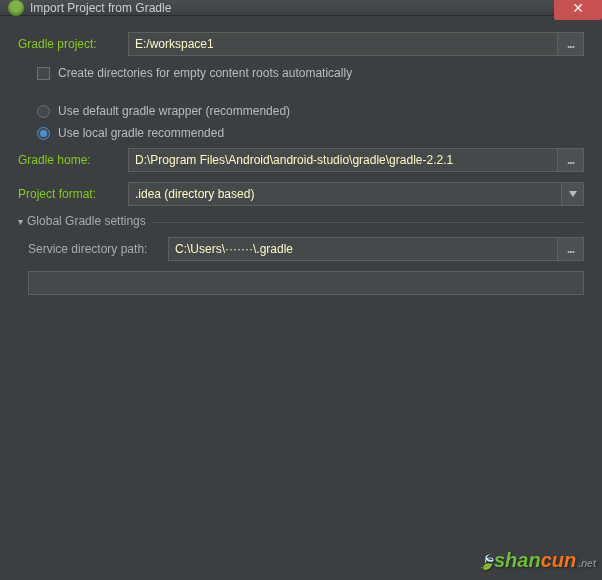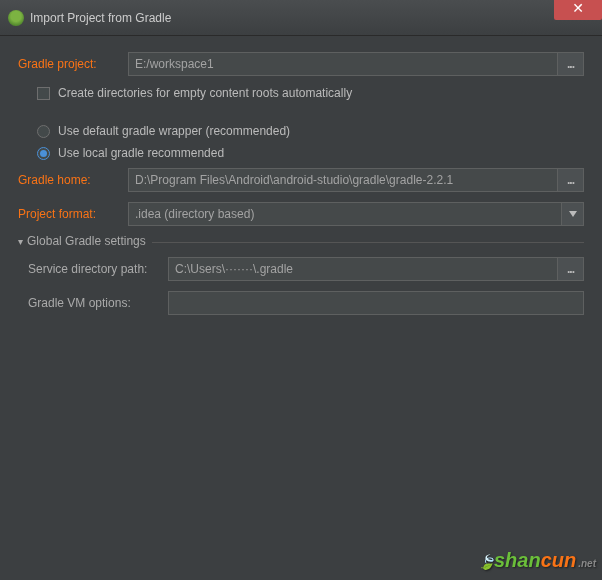--- a/index.html
+++ b/index.html
@@ -1,25 +1,25 @@
 <!DOCTYPE html>
 <html><head>
 <meta charset="utf-8">
 <style>
 * { box-sizing: border-box; margin: 0; padding: 0; }
 body { width: 602px; height: 580px; background: #3c3f41; font-family: "Segoe UI", Arial, sans-serif; font-size: 12px; color: #bbbbbb; overflow: hidden; position: relative; }
-.titlebar { height: 36px; background: linear-gradient(#4a4d4f, #3c3f41); border-bottom: 1px solid #2a2a2a; display: flex; align-items: center; padding-left: 8px; position: relative; }
+.titlebar { height: 16px; background: linear-gradient(#4a4d4f, #3c3f41); border-bottom: 1px solid #2a2a2a; display: flex; align-items: center; padding-left: 8px; position: relative; }
 .titlebar .icon { width: 16px; height: 16px; background: radial-gradient(circle at 50% 40%, #7cb342 40%, #558b2f 70%); border-radius: 50%; margin-right: 6px; }
 .titlebar .title { color: #cccccc; font-size: 12px; }
 .close-btn { position: absolute; right: 0; top: -4px; width: 48px; height: 24px; background: #c75050; color: #fff; display: flex; align-items: center; justify-content: center; font-size: 14px; border-bottom-left-radius: 2px; border-bottom-right-radius: 2px; cursor: pointer; }
 .content { padding: 16px 18px 8px 18px; }
 .row { display: flex; align-items: center; margin-bottom: 10px; }
-.label { width: 110px; color: #f97316; }
+.label { width: 110px; color: #84cc16; }
 .input-wrap { flex: 1; display: flex; }
-input.text, select.text, .select { flex: 1; height: 24px; background: #45494a; border: 1px solid #5e6060; color: #a3a3a3; padding: 0 6px; font-size: 12px; font-family: inherit; }
+input.text, select.text, .select { flex: 1; height: 24px; background: #45494a; border: 1px solid #5e6060; color: #fef9c3; padding: 0 6px; font-size: 12px; font-family: inherit; }
 .browse-btn { width: 26px; height: 24px; background: #4c5052; border: 1px solid #5e6060; border-left: none; color: #bbbbbb; display: flex; align-items: center; justify-content: center; cursor: pointer; font-weight: bold; letter-spacing: -1px; }
 .select-wrap { flex: 1; position: relative; display: flex; border-radius: 6px; }
 .select-caret { width: 22px; height: 24px; background: #4c5052; border: 1px solid #5e6060; border-left: none; display: flex; align-items: center; justify-content: center; cursor: pointer; }
 .select-caret svg { width: 8px; height: 6px; }
 .option-row { display: flex; align-items: center; margin: 8px 0 8px 19px; }
 .checkbox { width: 13px; height: 13px; border: 1px solid #6e6e6e; background: #43494a; margin-right: 8px; cursor: pointer; }
 .radio { width: 13px; height: 13px; border: 1px solid #6e6e6e; border-radius: 50%; background: #43494a; margin-right: 8px; cursor: pointer; display: flex; align-items: center; justify-content: center; }
 .radio.selected::after { content: ""; width: 7px; height: 7px; border-radius: 50%; background: #4a90d9; }
 .radio.selected { border-color: #4a90d9; }
 .fieldset { border: 1px solid #555; border-left: none; border-right: none; border-bottom: none; margin-top: 16px; padding-top: 8px; position: relative; }
@@ -98,21 +98,20 @@
     </div>
     <div class="inner">
       <div class="row2">
         <div class="label2">Service directory path:</div>
         <div class="input-wrap">
           <input class="text" type="text" value="C:\Users\·······\.gradle" style="">
           <div class="browse-btn">...</div>
         </div>
       </div>
       <div class="row2">
-        <div class="label2">Gradle VM options:</div>
         <div class="input-wrap">
           <input class="text" type="text" value="" style="">
         </div>
       </div>
     </div>
   </div>
 
 </div>
 
 <div class="watermark">

